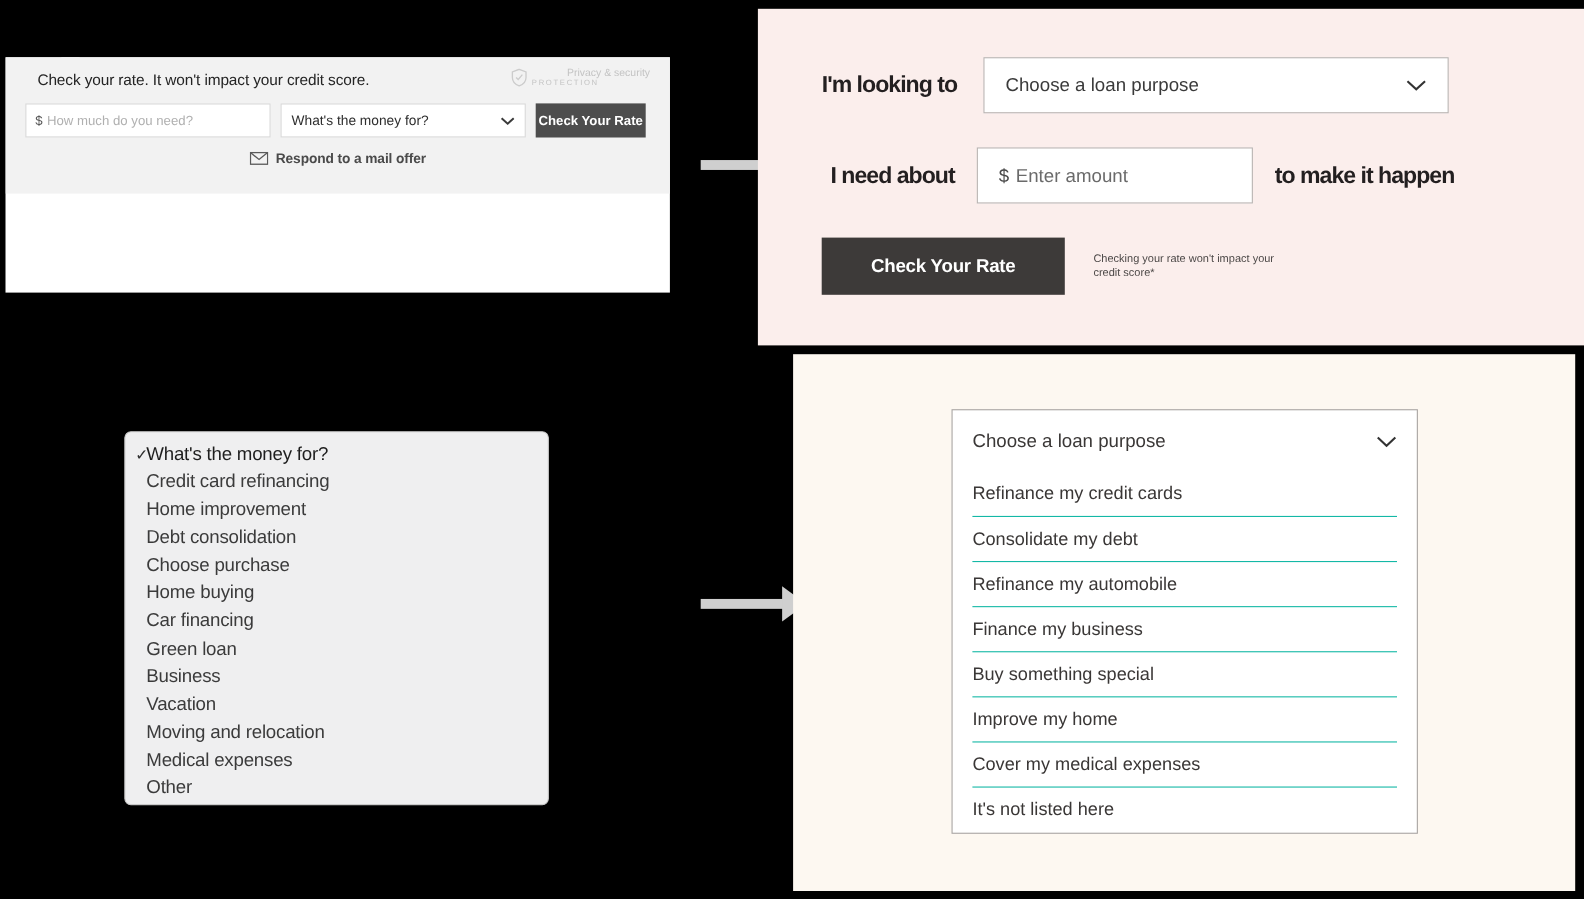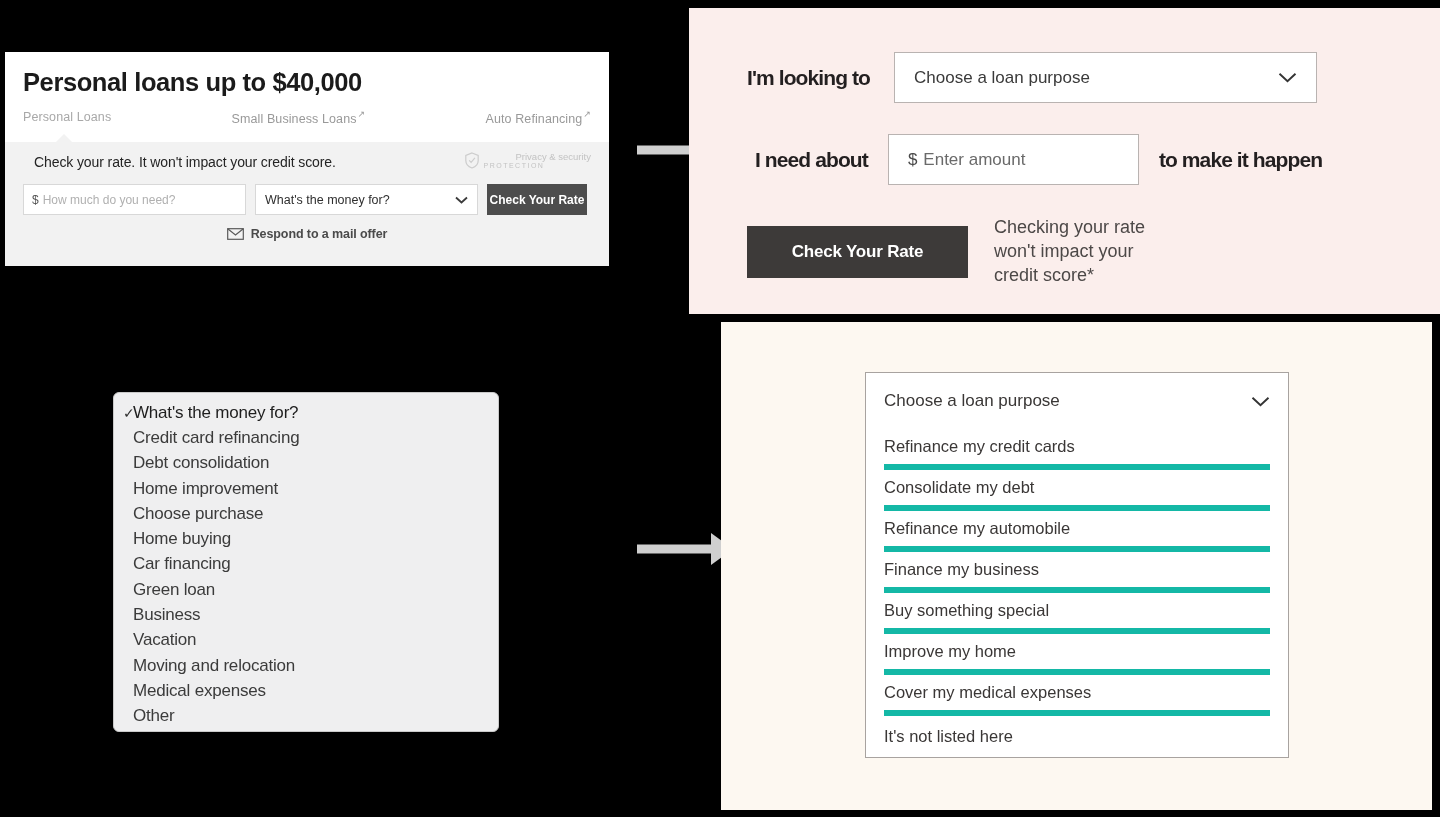--- a/index.html
+++ b/index.html
@@ -274,21 +274,21 @@
     color: #ffffff;
     font-size: 17px;
     font-weight: bold;
     border: none;
     cursor: pointer;
     font-family: "Liberation Sans", sans-serif;
     letter-spacing: -0.2px;
   }
 
   .rt-note {
-    font-size: 18px;
+    font-size: 10px;
     color: #4c4847;
     line-height: 1.32;
     max-width: 175px;
   }
 
   
   .panel-bottom {
     position: absolute;
     left: 721px;
     top: 322px;
@@ -318,21 +318,21 @@
   }
 
   .cd-list { padding: 0 18px 0 18px; }
 
   .cd-item {
     height: 41px;
     display: flex;
     align-items: center;
     font-size: 16.5px;
     color: #3a3736;
-    border-bottom: 6px solid #14b8a6;
+    border-bottom: 1px solid #14b8a6;
     cursor: pointer;
   }
   .cd-item:last-child { border-bottom: none; }
 
   .chev {
     width: 19px; height: 11px; display: block; flex: none;
   }
   .chev-sm { width: 13px; height: 8px; display: block; flex: none; }
 
   
@@ -359,35 +359,20 @@
   .arrow-top .arrow-shaft, .arrow-bottom .arrow-shaft { width: 78px; }
   .arrow-top .arrow-head, .arrow-bottom .arrow-head { left: 74px; }
 </style>
 </head>
 <body>
 
 <div id="canvas">
 
   <div class="orig-card">
 
-    <div class="orig-head">
-      <div class="orig-title">Personal loans up to $40,000</div>
-
-      <div class="orig-tabs">
-        <div class="orig-tab active">
-          <span>Personal Loans</span>
-        </div>
-        <div class="orig-tab">
-          <span>Small Business Loans</span><span class="ext-arrow">↗</span>
-        </div>
-        <div class="orig-tab">
-          <span>Auto Refinancing</span><span class="ext-arrow">↗</span>
-        </div>
-      </div>
-    </div>
 
     <div class="orig-body">
       <div class="tab-caret"></div>
 
       <div class="orig-subline">Check your rate. It won't impact your credit score.</div>
 
       <div class="privacy-badge">
         <svg class="privacy-shield" viewBox="0 0 16 17">
           <path d="M8 1 L14.2 3.4 V8.4 C14.2 12 11.4 14.8 8 16 C4.6 14.8 1.8 12 1.8 8.4 V3.4 Z" fill="none" stroke="#cccccc" stroke-width="1.2"></path>
           <path d="M5.2 8.4 L7.1 10.3 L10.9 5.9" fill="none" stroke="#cccccc" stroke-width="1.2"></path>
@@ -427,24 +412,24 @@
 
   <div class="native-popup">
     <div class="native-opt sel">
       <span class="chk">✓</span>
       <span>What's the money for?</span>
     </div>
     <div class="native-opt">
       <span>Credit card refinancing</span>
       </div>
     <div class="native-opt">
+      <span>Home improvement</span>
+      </div>
+    <div class="native-opt">
       <span>Debt consolidation</span>
-      </div>
-    <div class="native-opt">
-      <span>Home improvement</span>
       </div>
     <div class="native-opt">
       <span>Choose purchase</span>
       </div>
     <div class="native-opt">
       <span>Home buying</span>
       </div>
     <div class="native-opt">
       <span>Car financing</span>
       </div>

